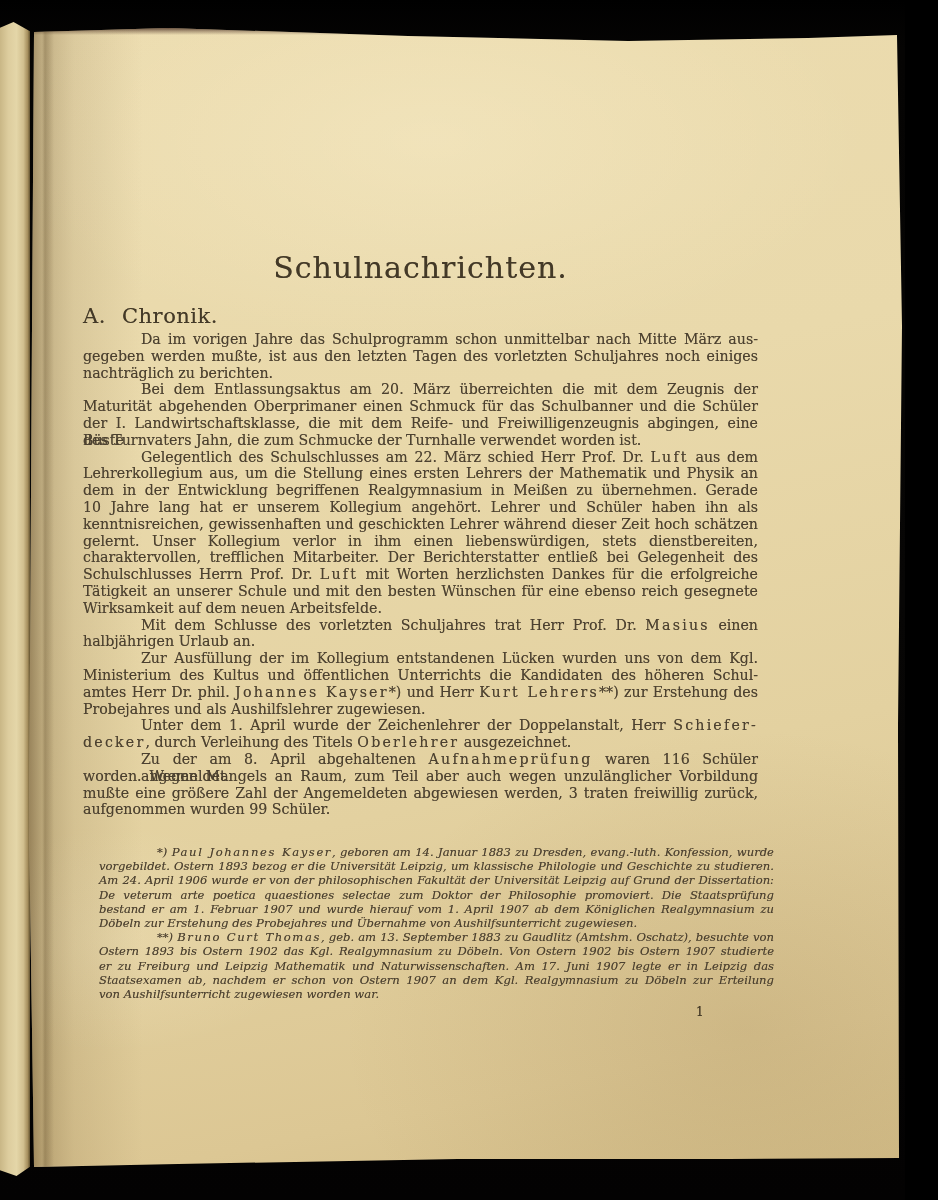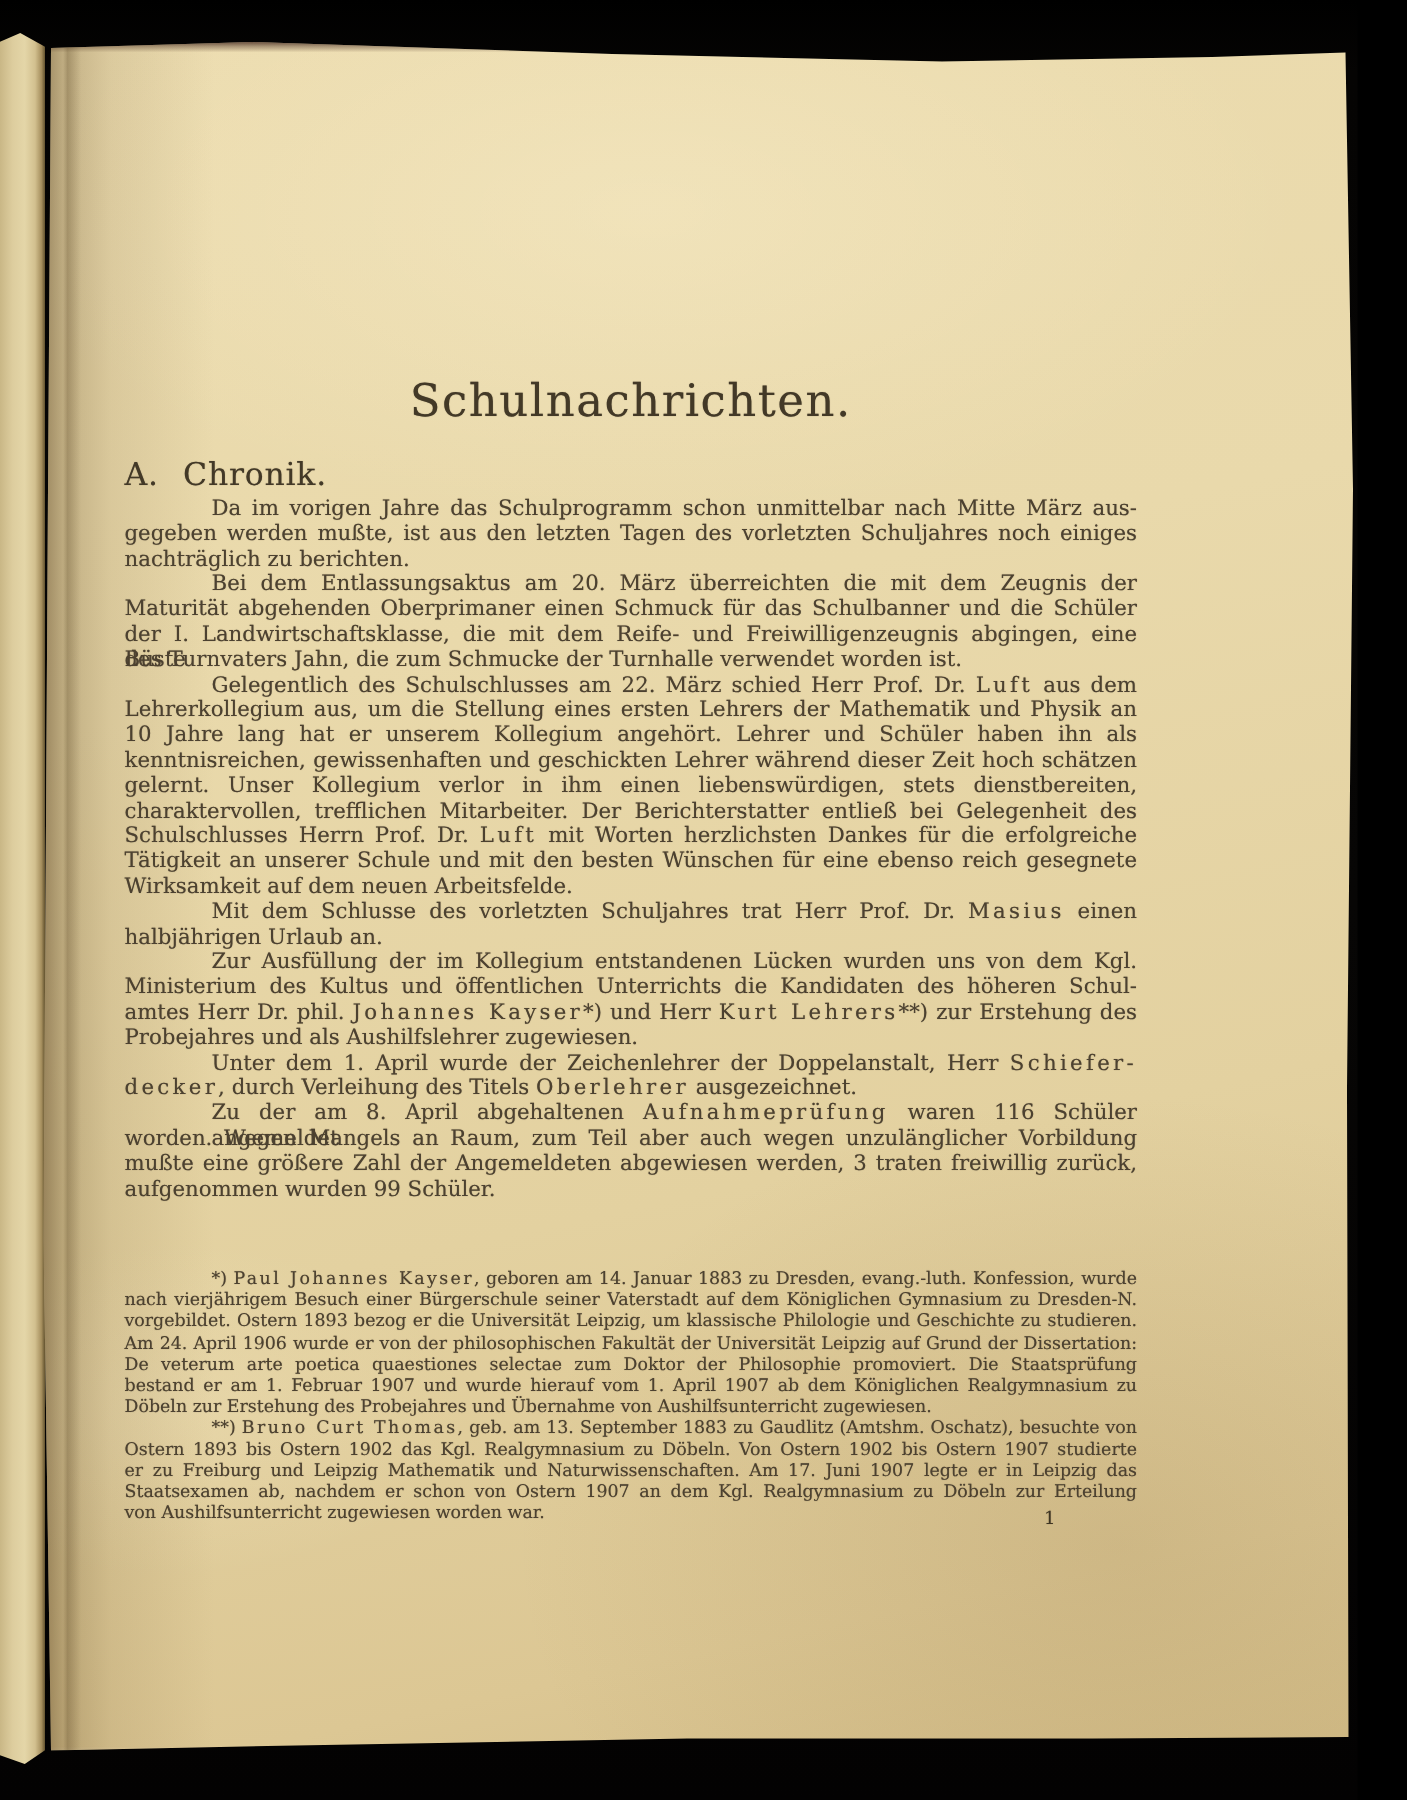--- a/index.html
+++ b/index.html
@@ -53,21 +53,21 @@
     position:absolute;left:0;top:250px;width:100%;margin:0;
     font-size:30px;font-weight:normal;letter-spacing:1px;text-align:center;
     color:#433927;
   }
   .heading{
     position:absolute;left:0;top:304px;width:100%;margin:0;
     font-size:21px;font-weight:normal;word-spacing:9px;letter-spacing:0.5px;text-align:left;
     color:#433927;
   }
   .body-text{position:absolute;left:0;top:331px;width:100%;}
-  .footnotes{position:absolute;left:0;top:845px;width:100%;}
+  .footnotes{position:absolute;left:16px;top:845px;width:100%;font-style:italic;}
   .line{
     text-align:justify;text-align-last:justify;-moz-text-align-last:justify;
     overflow:visible;
   }
   .body-text .line{height:16.8px;line-height:16.8px;font-size:14.2px;}
   .footnotes .line{height:14.2px;line-height:14.2px;font-size:11.6px;}
   .line.indent{padding-left:58px;}
   .line.endline{text-align-last:left;-moz-text-align-last:left;}
   .sperr{letter-spacing:2.2px;}
   .footnotes .sperr{letter-spacing:1.6px;}
@@ -91,20 +91,21 @@
     <div class="body-text">
         <div class="line indent">Da im vorigen Jahre das Schulprogramm schon unmittelbar nach Mitte März aus-</div>
         <div class="line">gegeben werden mußte, ist aus den letzten Tagen des vorletzten Schuljahres noch einiges</div>
         <div class="line endline">nachträglich zu berichten.</div>
         <div class="line indent">Bei dem Entlassungsaktus am 20. März überreichten die mit dem Zeugnis der</div>
         <div class="line">Maturität abgehenden Oberprimaner einen Schmuck für das Schulbanner und die Schüler</div>
         <div class="line">der I. Landwirtschaftsklasse, die mit dem Reife- und Freiwilligenzeugnis abgingen, eine Büste</div>
         <div class="line endline">des Turnvaters Jahn, die zum Schmucke der Turnhalle verwendet worden ist.</div>
         <div class="line indent">Gelegentlich des Schulschlusses am 22. März schied Herr Prof. Dr. <span class="sperr">Luft</span> aus dem</div>
         <div class="line">Lehrerkollegium aus, um die Stellung eines ersten Lehrers der Mathematik und Physik an</div>
+        <div class="line">dem in der Entwicklung begriffenen Realgymnasium in Meißen zu übernehmen.  Gerade</div>
         <div class="line">10 Jahre lang hat er unserem Kollegium angehört.  Lehrer und Schüler haben ihn als</div>
         <div class="line">kenntnisreichen, gewissenhaften und geschickten Lehrer während dieser Zeit hoch schätzen</div>
         <div class="line">gelernt.  Unser Kollegium verlor in ihm einen liebenswürdigen, stets dienstbereiten,</div>
         <div class="line">charaktervollen, trefflichen Mitarbeiter.  Der Berichterstatter entließ bei Gelegenheit des</div>
         <div class="line">Schulschlusses Herrn Prof. Dr. <span class="sperr">Luft</span> mit Worten herzlichsten Dankes für die erfolgreiche</div>
         <div class="line">Tätigkeit an unserer Schule und mit den besten Wünschen für eine ebenso reich gesegnete</div>
         <div class="line endline">Wirksamkeit auf dem neuen Arbeitsfelde.</div>
         <div class="line indent">Mit dem Schlusse des vorletzten Schuljahres trat Herr Prof. Dr. <span class="sperr">Masius</span> einen</div>
         <div class="line endline">halbjährigen Urlaub an.</div>
         <div class="line indent">Zur Ausfüllung der im Kollegium entstandenen Lücken wurden uns von dem Kgl.</div>
@@ -113,21 +114,20 @@
         <div class="line endline">Probejahres und als Aushilfslehrer zugewiesen.</div>
         <div class="line indent">Unter dem 1. April wurde der Zeichenlehrer der Doppelanstalt, Herr <span class="sperr">Schiefer-</span></div>
         <div class="line endline"><span class="sperr">decker</span>, durch Verleihung des Titels <span class="sperr">Oberlehrer</span> ausgezeichnet.</div>
         <div class="line indent">Zu der am 8. April abgehaltenen <span class="sperr">Aufnahmeprüfung</span> waren 116 Schüler angemeldet</div>
         <div class="line">worden.  Wegen Mangels an Raum, zum Teil aber auch wegen unzulänglicher Vorbildung</div>
         <div class="line">mußte eine größere Zahl der Angemeldeten abgewiesen werden, 3 traten freiwillig zurück,</div>
         <div class="line endline">aufgenommen wurden 99 Schüler.</div>
       </div>
     <div class="footnotes">
         <div class="line indent">*) <span class="sperr">Paul Johannes Kayser</span>, geboren am 14. Januar 1883 zu Dresden, evang.-luth. Konfession, wurde</div>
-        <div class="line">nach vierjährigem Besuch einer Bürgerschule seiner Vaterstadt auf dem Königlichen Gymnasium zu Dresden-N.</div>
         <div class="line">vorgebildet.  Ostern 1893 bezog er die Universität Leipzig, um klassische Philologie und Geschichte zu studieren.</div>
         <div class="line">Am 24. April 1906 wurde er von der philosophischen Fakultät der Universität Leipzig auf Grund der Dissertation:</div>
         <div class="line">De veterum arte poetica quaestiones selectae zum Doktor der Philosophie promoviert.  Die Staatsprüfung</div>
         <div class="line">bestand er am 1. Februar 1907 und wurde hierauf vom 1. April 1907 ab dem Königlichen Realgymnasium zu</div>
         <div class="line endline">Döbeln zur Erstehung des Probejahres und Übernahme von Aushilfsunterricht zugewiesen.</div>
         <div class="line indent">**) <span class="sperr">Bruno Curt Thomas</span>, geb. am 13. September 1883 zu Gaudlitz (Amtshm. Oschatz), besuchte von</div>
         <div class="line">Ostern 1893 bis Ostern 1902 das Kgl. Realgymnasium zu Döbeln.  Von Ostern 1902 bis Ostern 1907 studierte</div>
         <div class="line">er zu Freiburg und Leipzig Mathematik und Naturwissenschaften.  Am 17. Juni 1907 legte er in Leipzig das</div>
         <div class="line">Staatsexamen ab, nachdem er schon von Ostern 1907 an dem Kgl. Realgymnasium zu Döbeln zur Erteilung</div>
         <div class="line endline">von Aushilfsunterricht zugewiesen worden war.</div>

